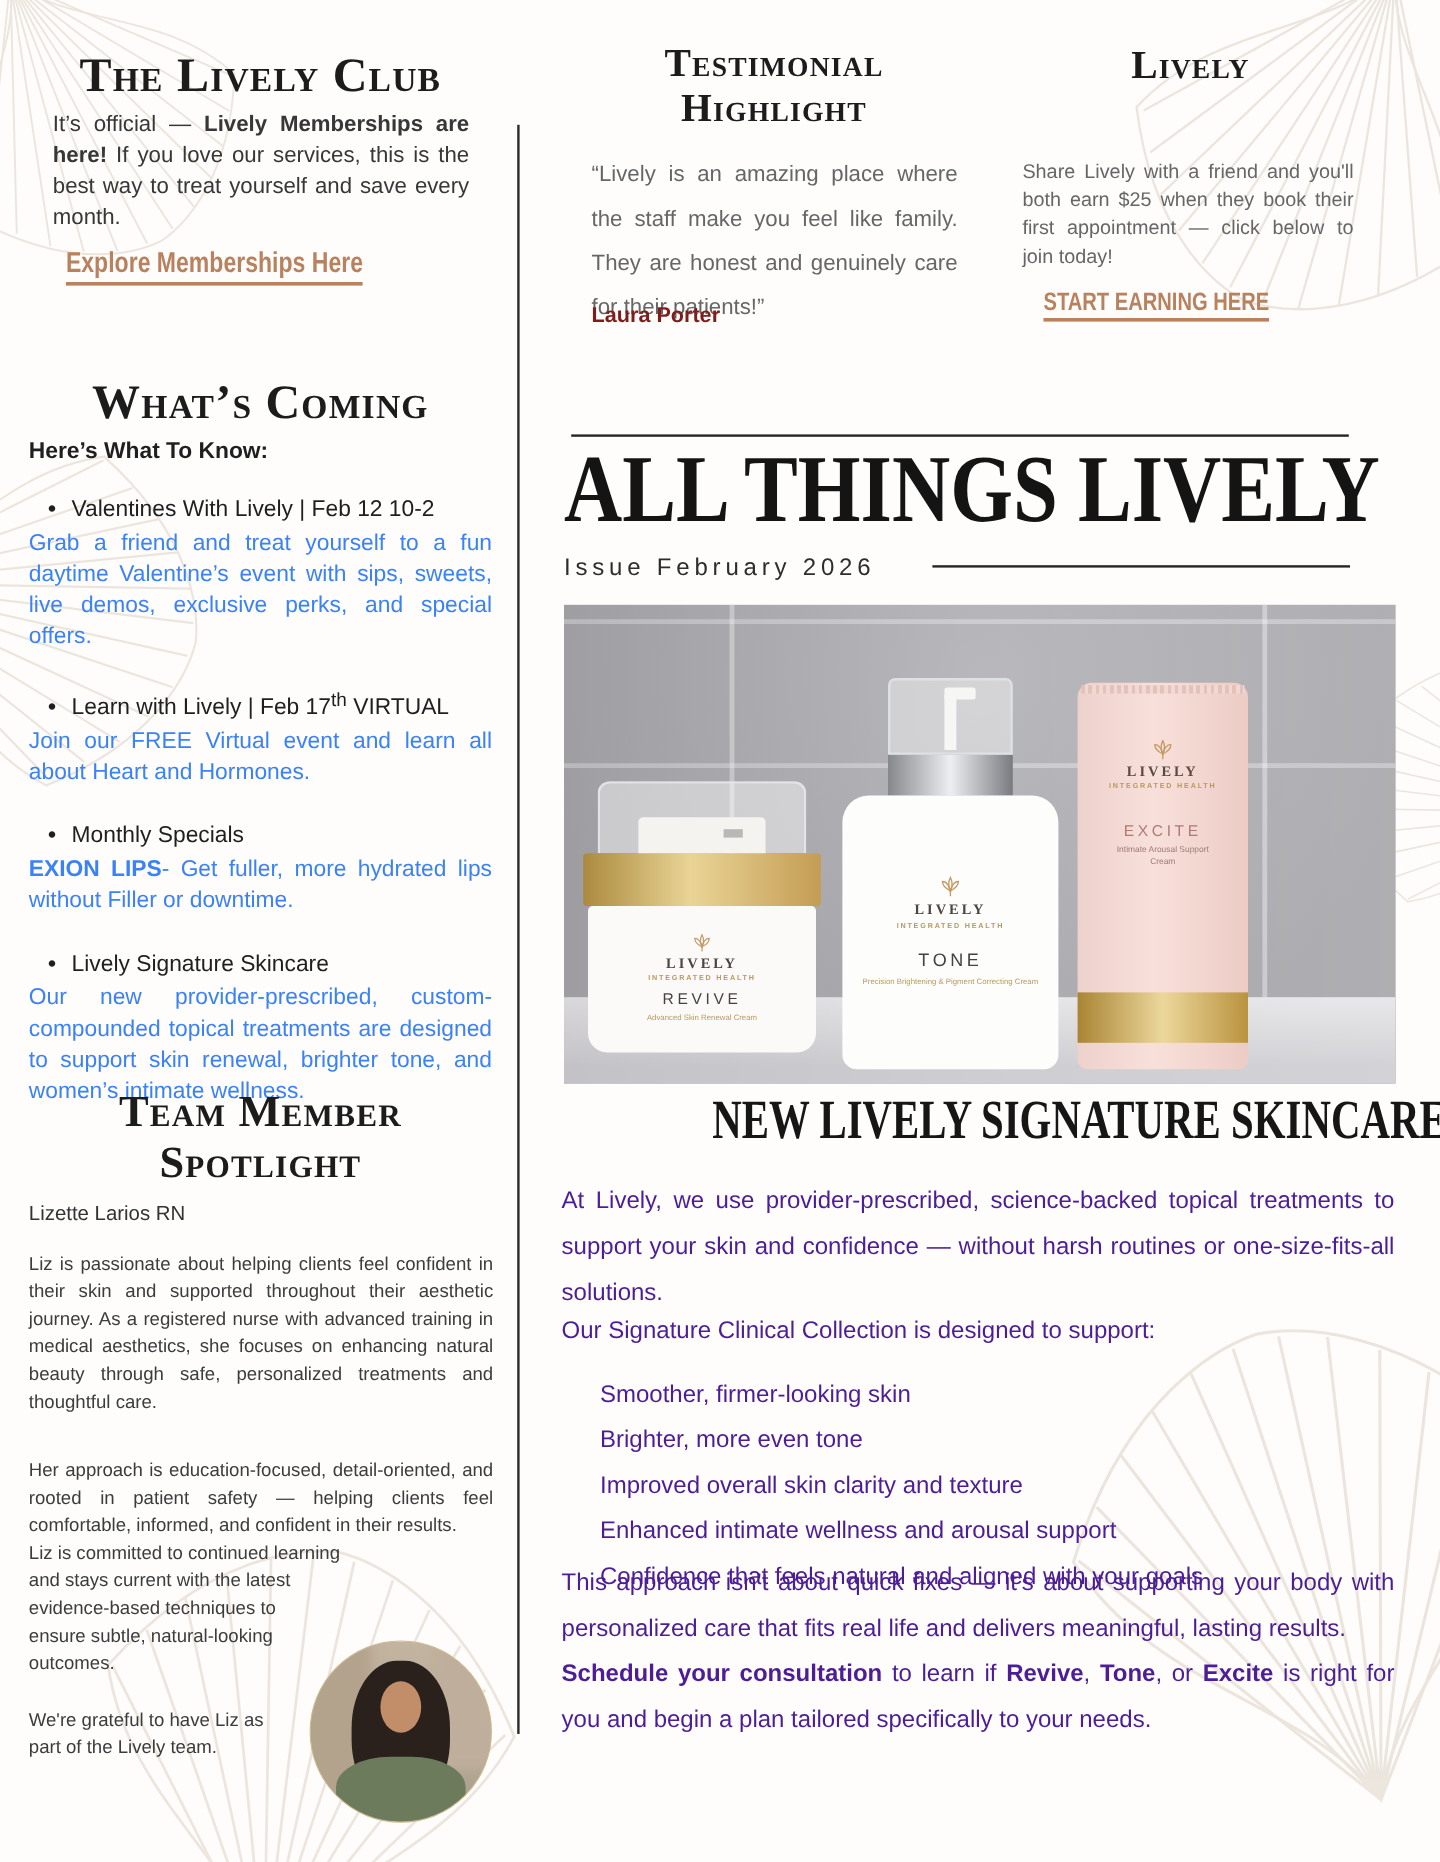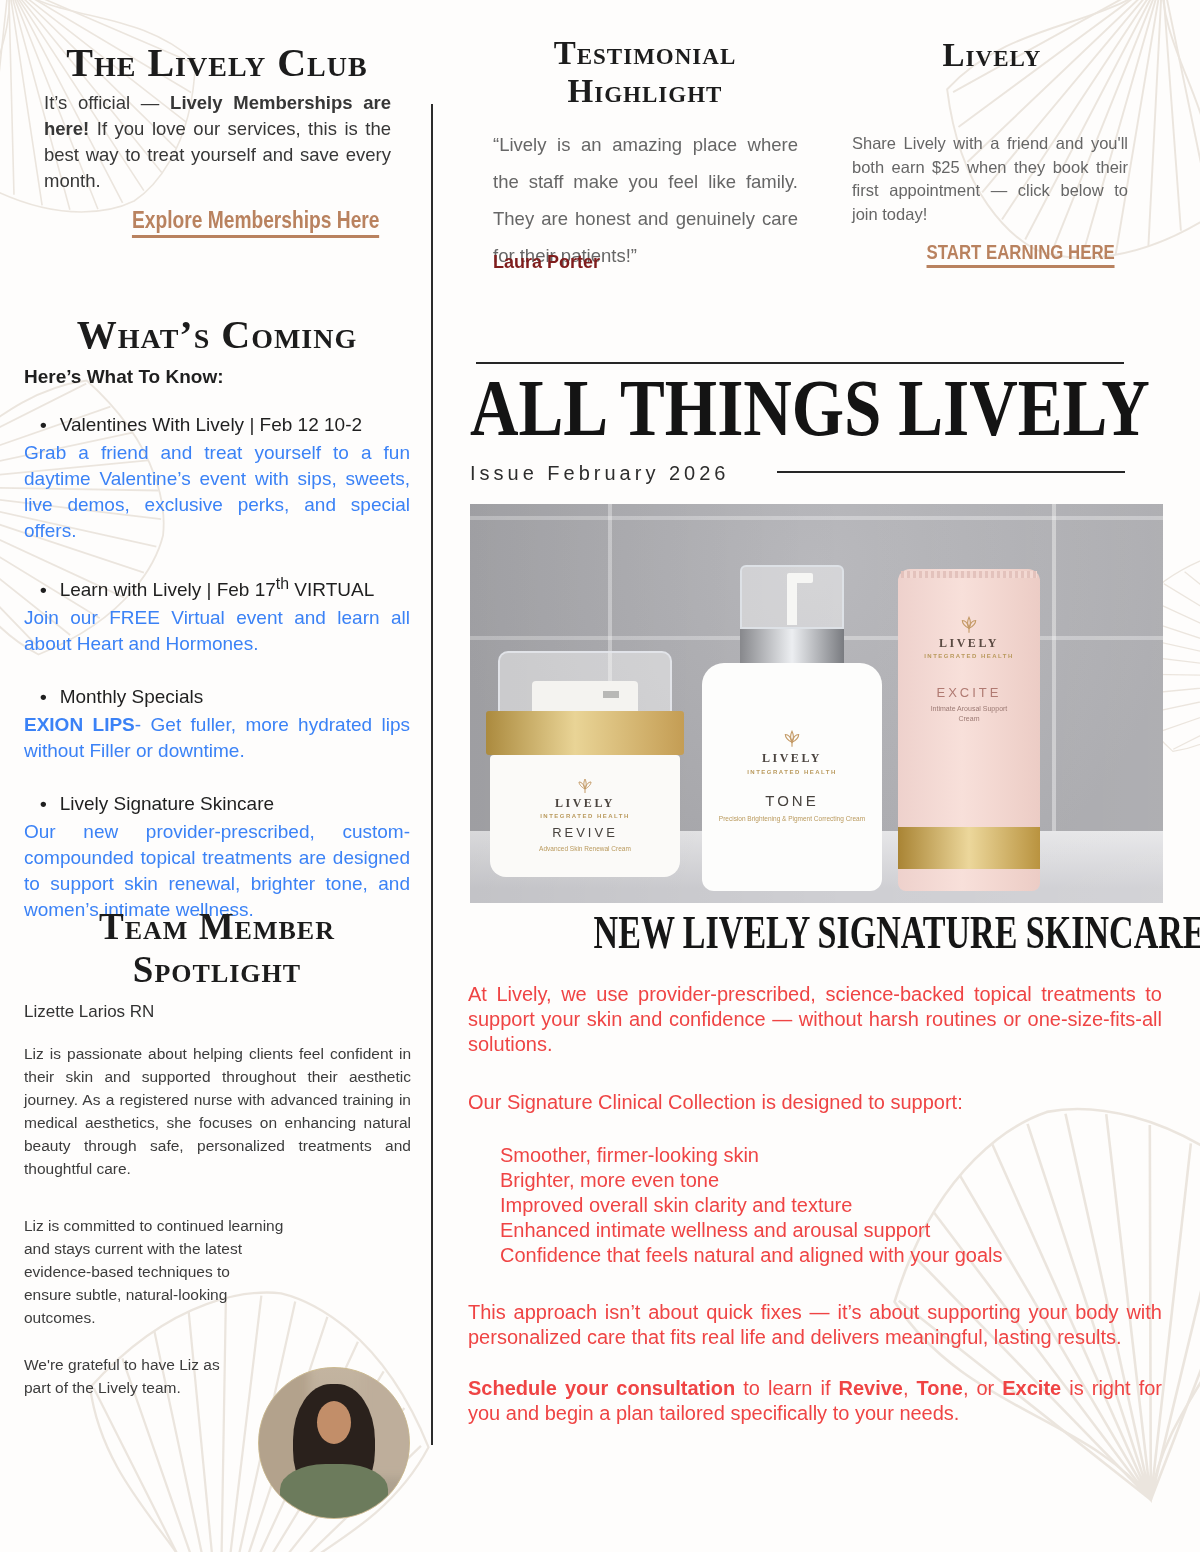--- a/index.html
+++ b/index.html
@@ -16,33 +16,33 @@
   .body-text{font-size:18.5px;line-height:26px;color:#373737;}
   .gray-text{color:#666;}
   .kicker{font-weight:700;color:#1f1f1f;font-size:19px;}
   .w-item{margin-bottom:27px;}
   .bullet-row{display:flex;align-items:baseline;}
   .blt{font-weight:700;color:#1f1f1f;padding:0 13px 0 16px;font-size:19px;}
   .bullet-label{font-weight:400;color:#1f1f1f;font-size:19px;line-height:25px;}
   .item-body{font-size:19px;line-height:26px;color:#3b82f6;text-align:justify;margin-top:3px;}
   .bio{font-size:15.5px;line-height:23px;color:#3c3c3c;}
   
-  .link-wrap{text-align:right;}
+  .link-wrap{text-align:left;}
   .cta-link{font-weight:700;color:#b9825f;display:inline-block;transform:scaleX(.8);
             transform-origin:center;border-bottom:3px solid #b9825f;padding-bottom:1px;
             line-height:1.15;white-space:nowrap;cursor:pointer;}
   
   .masthead{font-family:"Liberation Serif",serif;font-weight:700;font-size:80px;color:#141414;
             transform:scaleX(.84);transform-origin:0 50%;white-space:nowrap;line-height:1;}
   .headline2{font-family:"Liberation Serif",serif;font-weight:700;font-size:46px;color:#161616;
              transform:scaleX(.74);transform-origin:50% 50%;white-space:nowrap;line-height:1;
              display:inline-block;}
   .rule{position:absolute;background:#262626;height:2px;z-index:2;}
   .issue{font-size:20px;letter-spacing:4px;color:#2d2d2d;}
-  .main-body{font-size:20px;line-height:25px;color:#ef4444;}
+  .main-body{font-size:20px;line-height:38px;color:#4c1d95;}
   .b{font-weight:700;}
   .divider{position:absolute;left:431px;top:104px;width:2px;height:1341px;background:#2c2c2c;z-index:2;}
   
   .photo{position:absolute;left:470px;top:504px;width:693px;height:399px;overflow:hidden;z-index:2;
          background:radial-gradient(circle at 50% 15%, #b9b9bd, #a8a8ac 75%);}
   .grout-v{position:absolute;top:0;bottom:70px;width:4px;background:rgba(255,255,255,.38);}
   .grout-h{position:absolute;left:0;right:0;height:4px;background:rgba(255,255,255,.32);}
   .counter{position:absolute;left:0;right:0;bottom:0;height:72px;
            background:linear-gradient(180deg,#e6e6e8, #cfcfd3 80%);}
   .shade{position:absolute;inset:0;background:linear-gradient(90deg,rgba(0,0,0,.06),rgba(0,0,0,0) 55%,rgba(255,255,255,.08));}
@@ -163,20 +163,21 @@
   <div class="abs sc-title center" style="left:24px;top:906px;width:386px;font-size:37px;">
     <div>Team Member</div>
     <div>Spotlight</div>
   </div>
 
   <div class="abs" style="left:24px;top:1002px;width:386px;font-size:17px;color:#333;">Lizette Larios RN</div>
 
   <div class="abs bio justify" style="left:24px;top:1042px;width:387px;">Liz is passionate about helping clients feel confident in their skin and supported throughout their aesthetic journey. As a registered nurse with advanced training in medical aesthetics, she focuses on enhancing natural beauty through safe, personalized treatments and thoughtful care.</div>
 
   <div class="abs bio" style="left:24px;top:1214px;width:387px;">
+    <div class="justify">Her approach is education-focused, detail-oriented, and rooted in patient safety — helping clients feel comfortable, informed, and confident in their results.</div>
     <div>Liz is committed to continued learning</div>
     <div>and stays current with the latest</div>
     <div>evidence-based techniques to</div>
     <div>ensure subtle, natural-looking</div>
     <div>outcomes.</div>
     <div style="height:24px;"></div>
     <div>We're grateful to have Liz as</div>
     <div>part of the Lively team.</div>
   </div>
 

